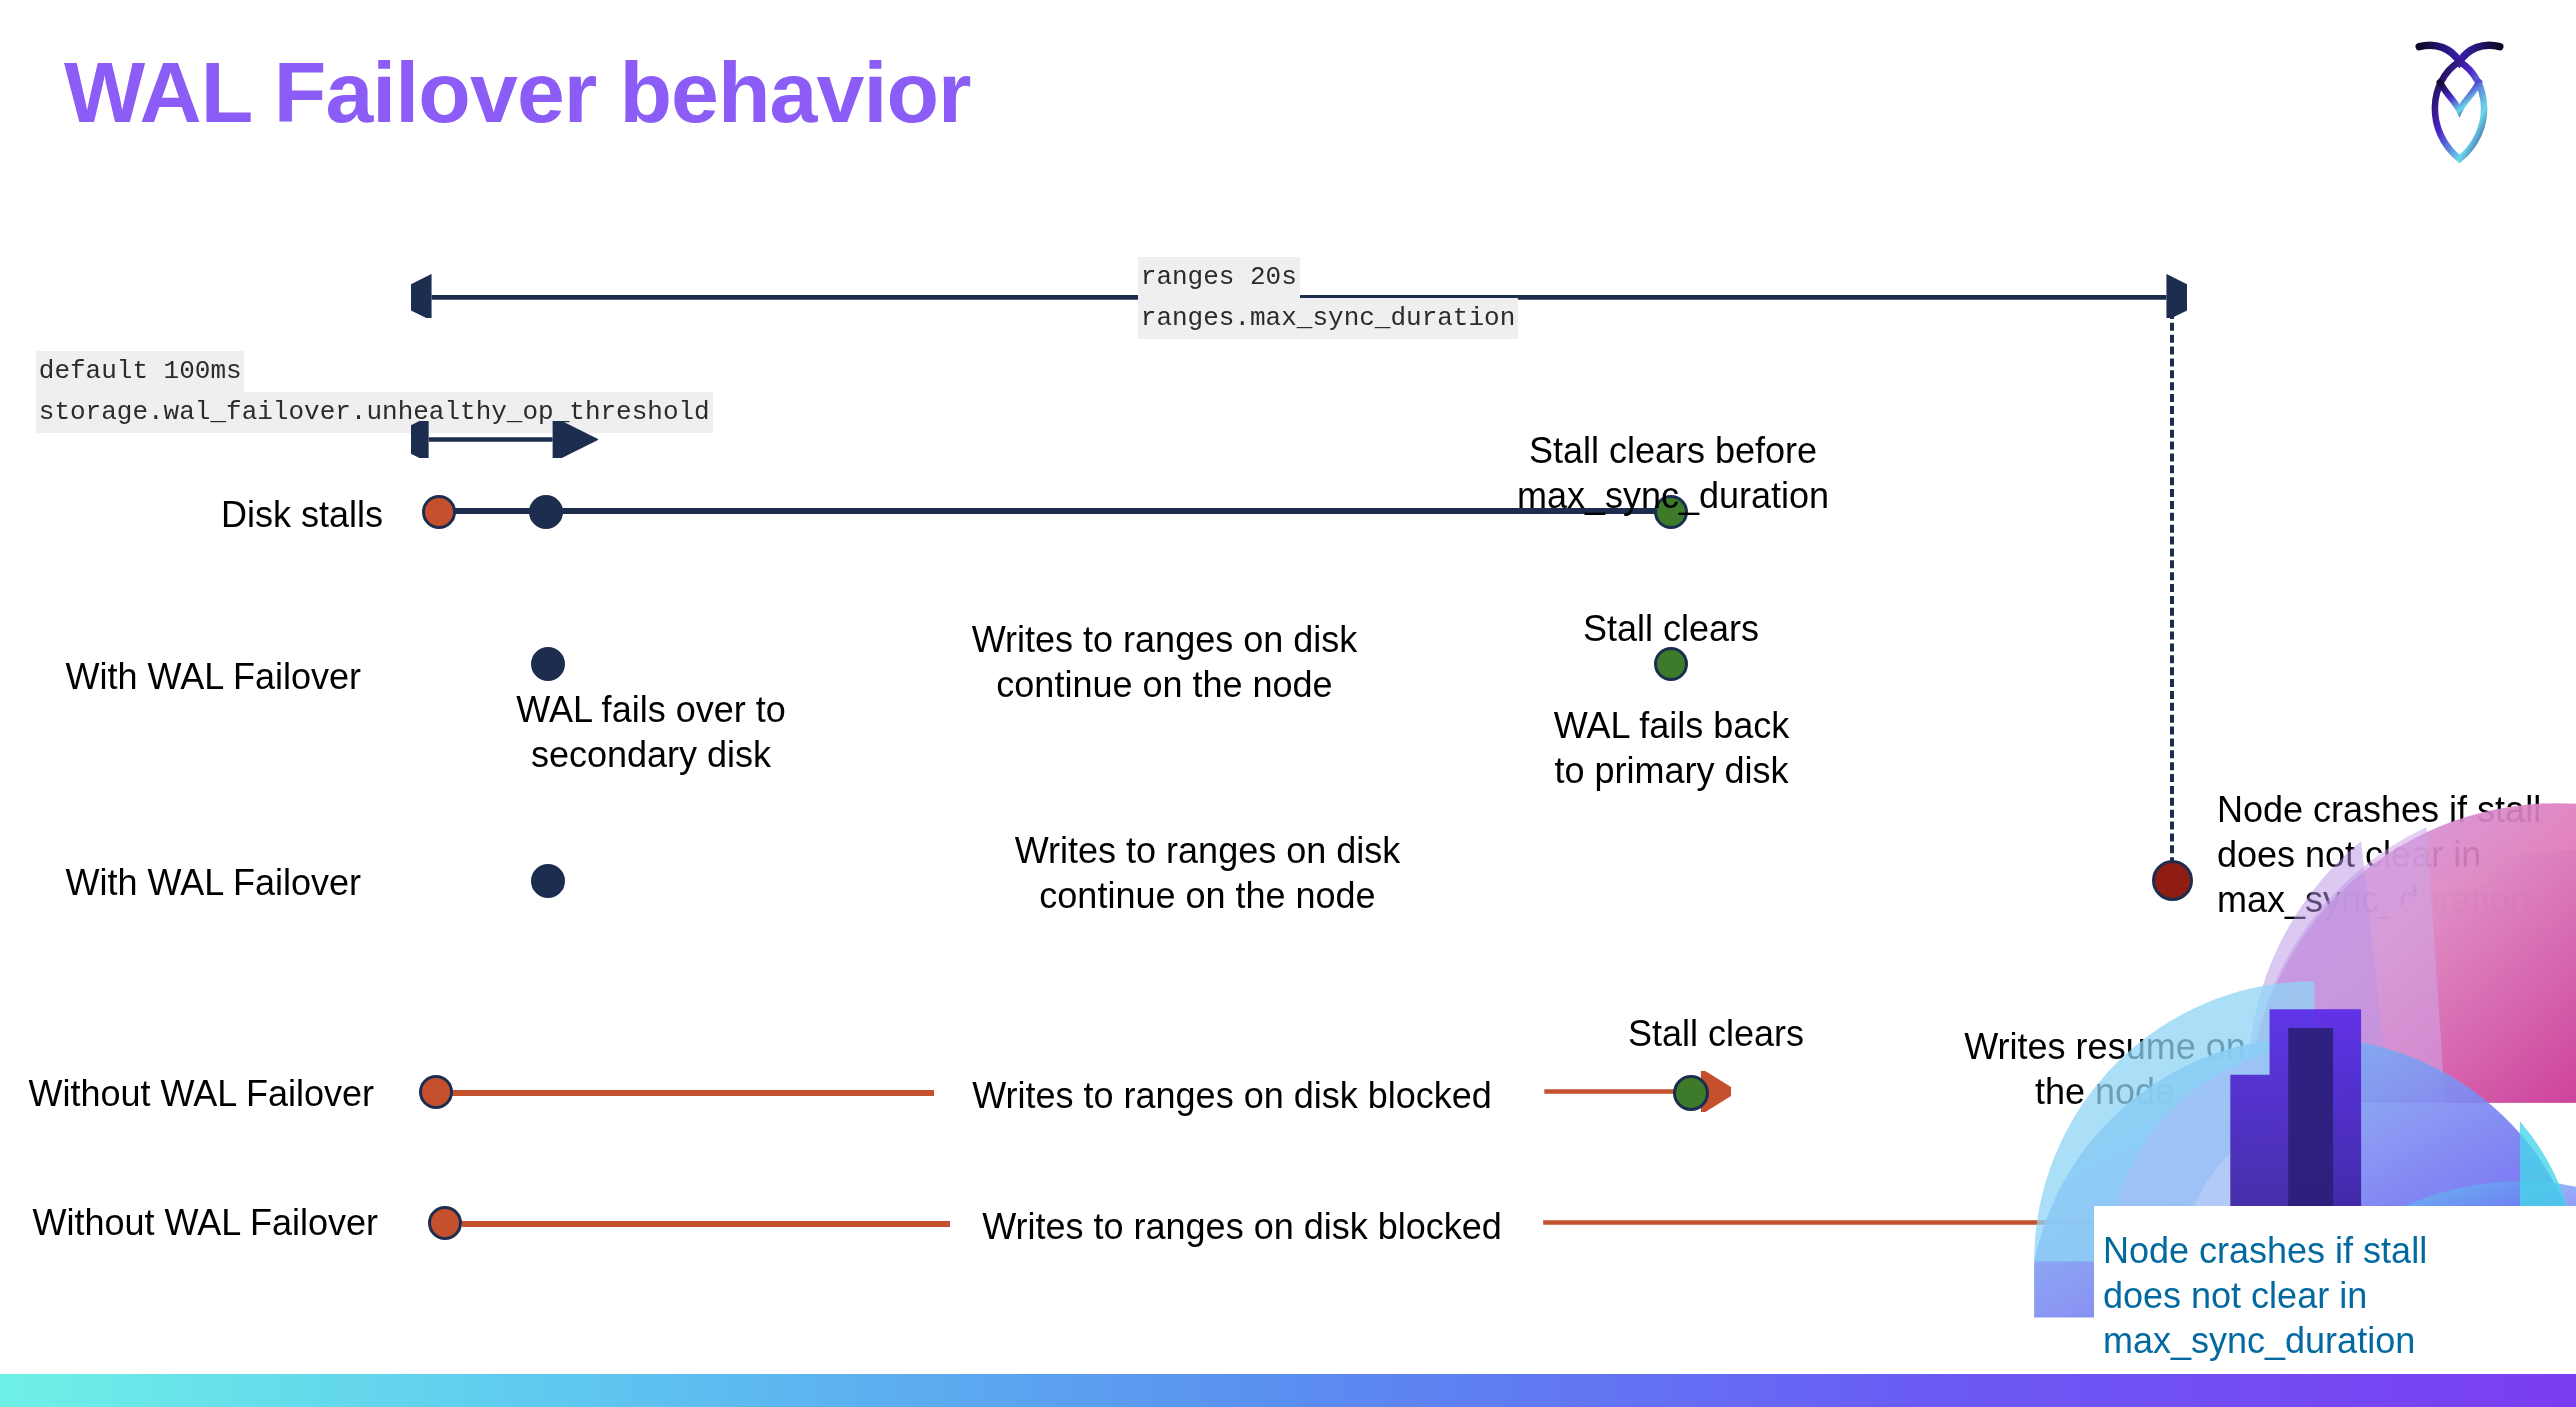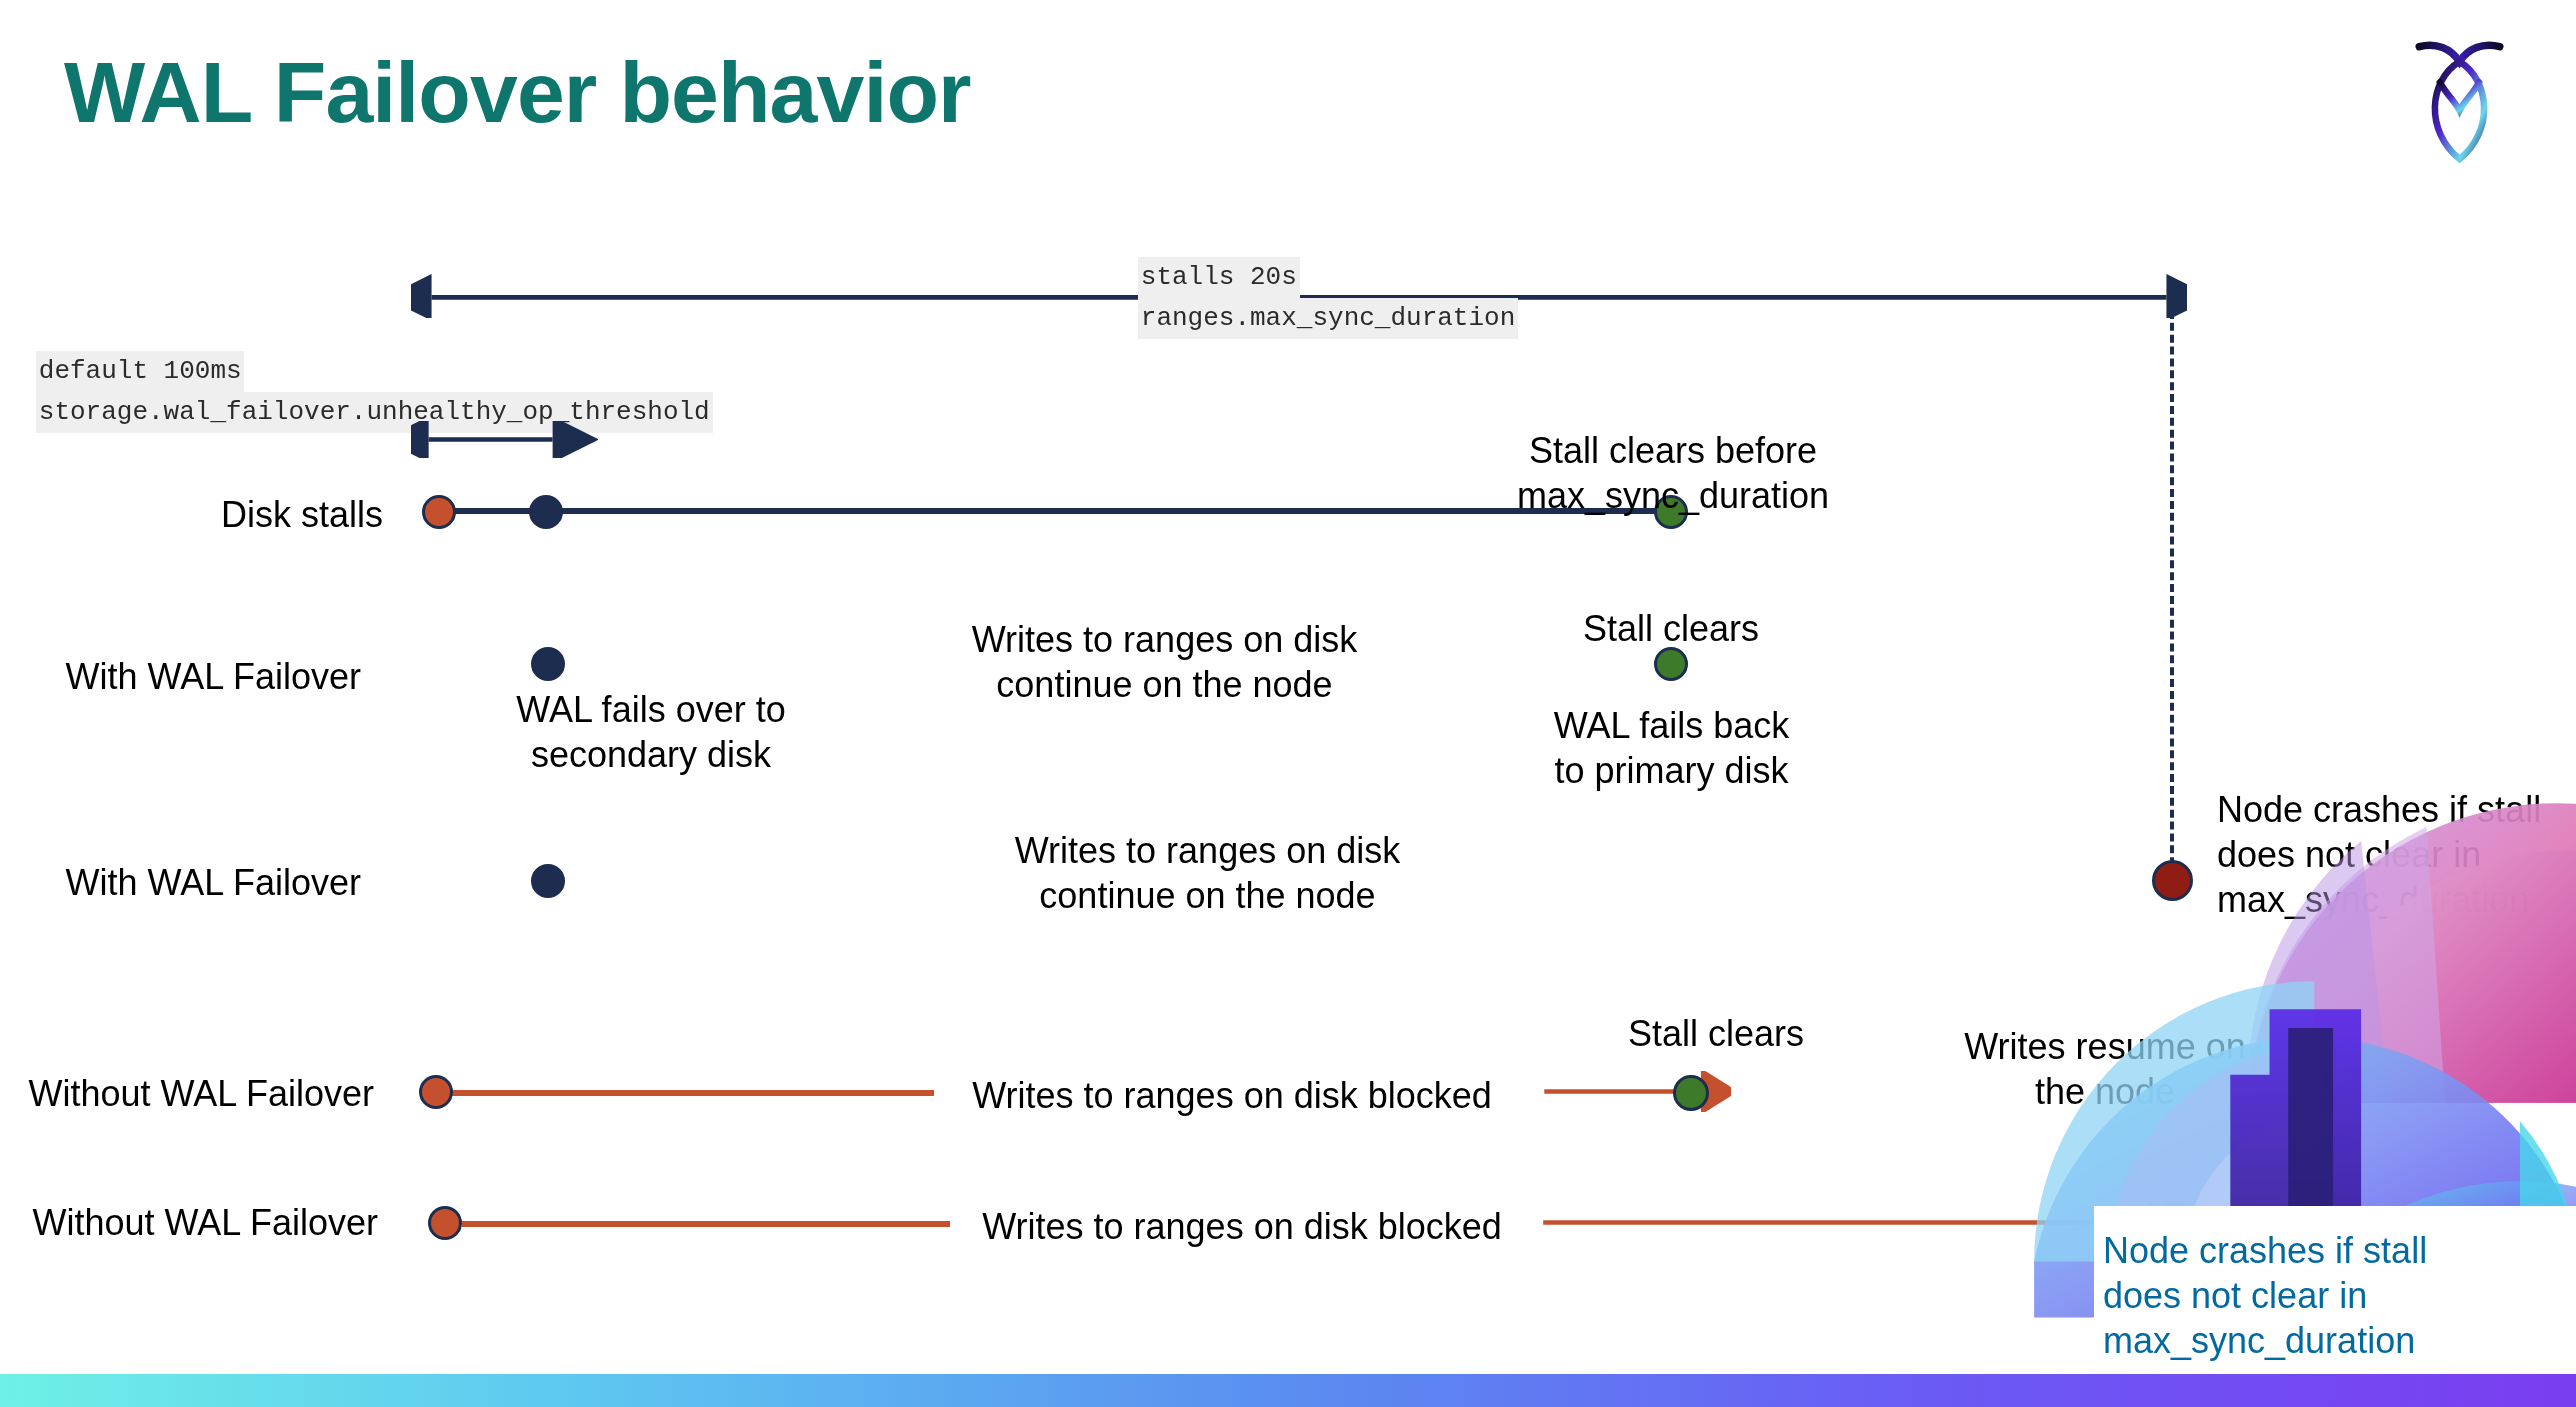--- a/index.html
+++ b/index.html
@@ -24,21 +24,21 @@
   }
   .abs { position: absolute; }
 
   
   #page-title {
     left: 64px;
     top: 45px;
     font-size: 86px;
     font-weight: bold;
     letter-spacing: -0.9px;
-    color: #0f766e;
+    color: #8b5cf6;
     white-space: nowrap;
     line-height: 1.1;
   }
 
   
   #brand-logo {
     right: 65px;
     top: 26px;
     width: 103px;
     height: 150px;
@@ -156,21 +156,21 @@
         <path d="M10,0 L10,10 L0,5 z" fill="#1d2d4f"></path>
       </marker>
       <marker id="arrR" markerWidth="12" markerHeight="12" refX="2" refY="5" orient="auto" markerUnits="strokeWidth">
         <path d="M2,0 L2,10 L12,5 z" fill="#1d2d4f"></path>
       </marker>
     </defs>
     <line x1="22" y1="28" x2="1878" y2="28" stroke="#1d2d4f" stroke-width="5" marker-start="url(#arrL)" marker-end="url(#arrR)"></line>
   </svg>
 
   <div class="abs mono-block" style="left:1138px; top:257px;">
-    <span>stalls 20s</span><br>
+    <span>ranges 20s</span><br>
     <span>ranges.max_sync_duration</span>
   </div>
 
   <div class="abs mono-block" style="left:36px; top:351px;">
     <span>default 100ms</span><br>
     <span>storage.wal_failover.unhealthy_op_threshold</span>
   </div>
 
   <svg class="abs" style="left:411px; top:421px; width:187px; height:37px;" viewBox="0 0 200 40" width="187" height="37">
     <line x1="18" y1="20" x2="152" y2="20" stroke="#1d2d4f" stroke-width="5" marker-start="url(#arrL)" marker-end="url(#arrR)"></line>

